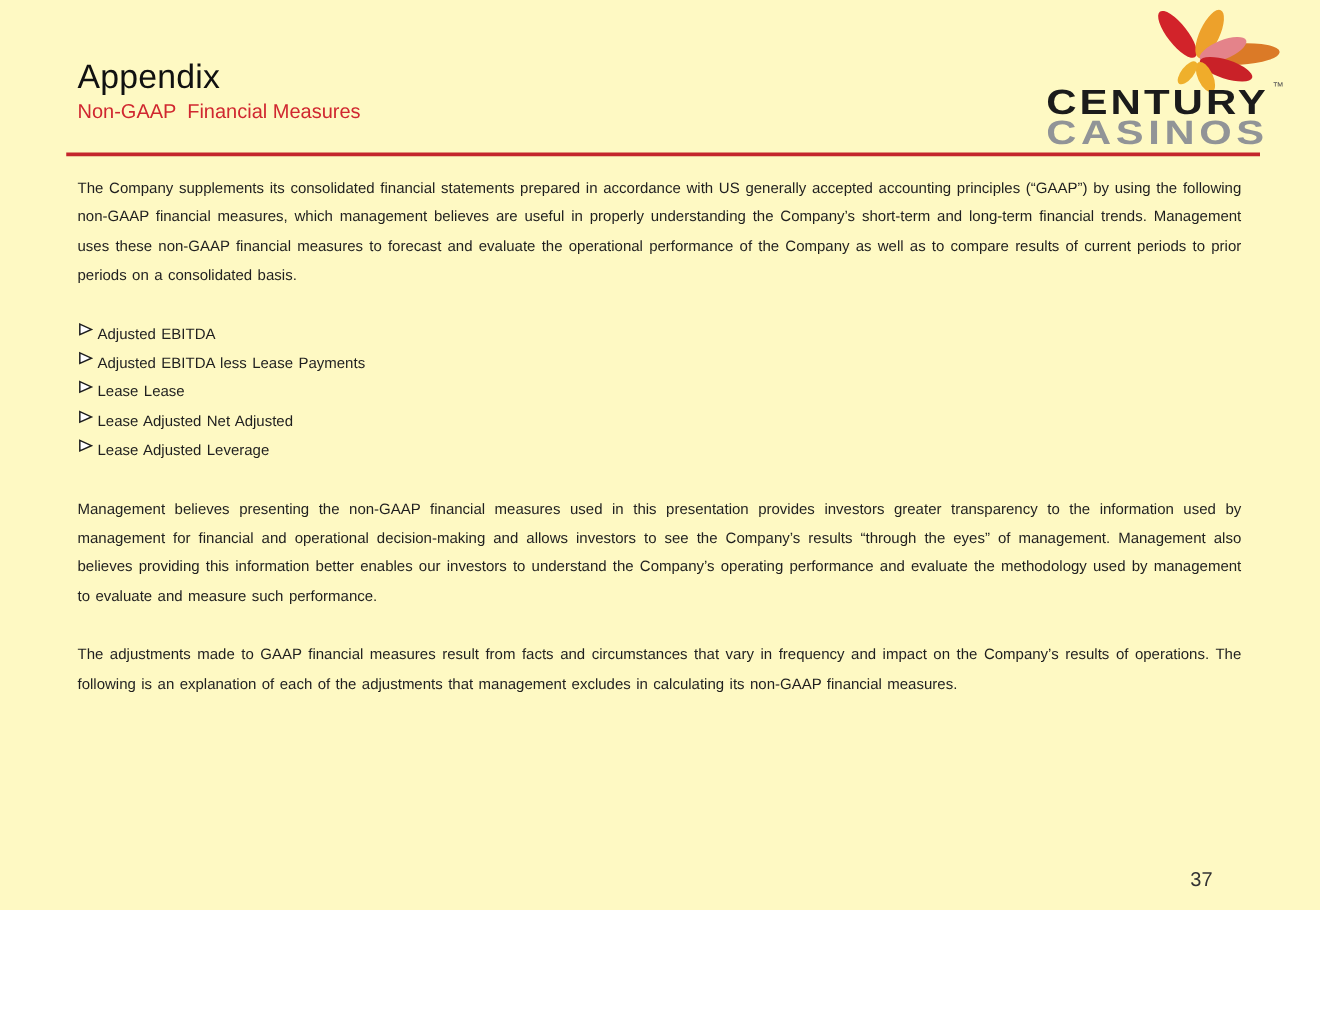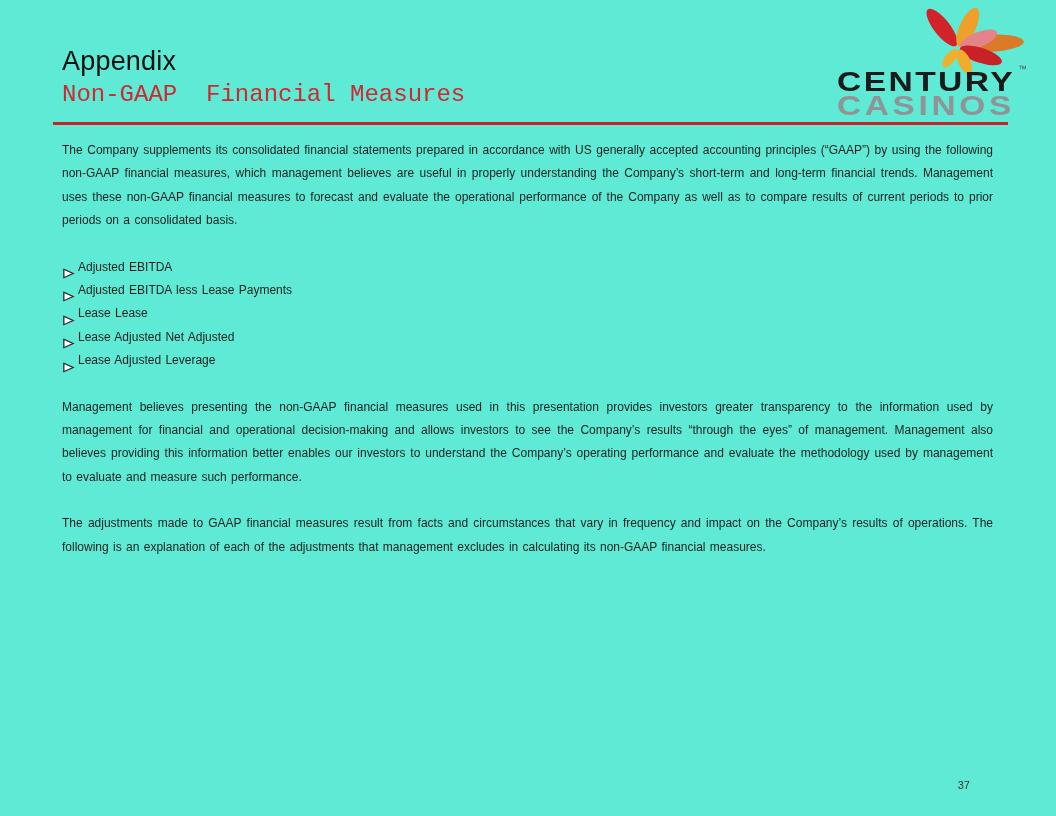--- a/index.html
+++ b/index.html
@@ -2,40 +2,39 @@
 <html><head>
 <meta charset="utf-8">
 <style>
   * { margin: 0; padding: 0; box-sizing: border-box; }
   html, body { background: #ffffff; }
   body { font-family: "Liberation Sans", sans-serif; }
 
   .slide {
     position: relative;
     width: 1056px;
-    height: 816px;
-    background: #5eead4;
+    height: 728px;
+    background: #fef9c3;
     overflow: hidden;
   }
 
   .header { position: absolute; left: 62px; top: 46px; }
   .header-title {
     font-size: 27px;
     font-weight: 400;
     color: #111111;
     letter-spacing: 0.2px;
     line-height: 1.15;
   }
   .header-subtitle {
-    font-size: 24px;
+    font-size: 16px;
     font-weight: 400;
     color: #D02730;
     margin-top: 4px;
     white-space: pre-wrap;
-    font-family: Liberation Mono, monospace;
   }
 
   .divider {
     position: absolute;
     left: 53px;
     top: 122px;
     width: 955px;
     height: 3px;
     background: #C4262C;
   }
@@ -57,37 +56,37 @@
     text-align: justify;
     text-align-last: left;
     margin-bottom: 23px;
   }
   .bullet-list {
     list-style: none;
     margin-bottom: 23px;
   }
   .bullet-list li {
     display: flex;
-    align-items: flex-end;
+    align-items: flex-start;
     line-height: 23.4px;
   }
   .bullet-icon {
     flex: 0 0 auto;
     width: 13px;
     height: 13px;
     margin-right: 3px;
     position: relative;
     top: 1px;
   }
 
   .page-number {
     position: absolute;
     right: 86px;
-    bottom: 25px;
-    font-size: 11px;
+    bottom: 14px;
+    font-size: 16px;
     color: #333333;
   }
 </style>
 </head>
 <body>
 
 <div class="slide">
 
   <div class="header">
     <div class="header-title">Appendix</div>

